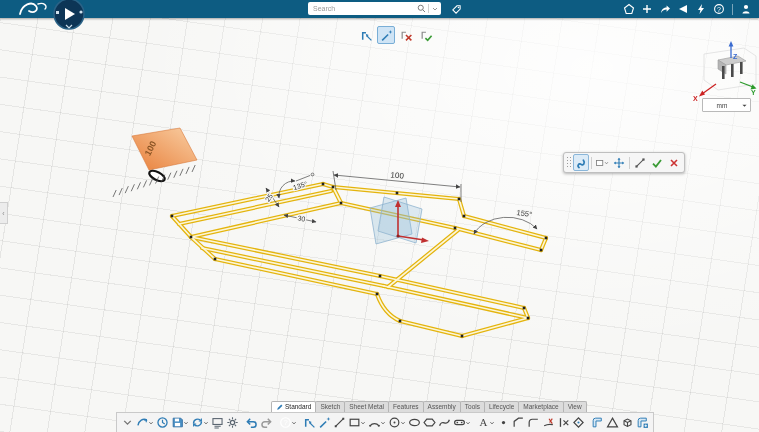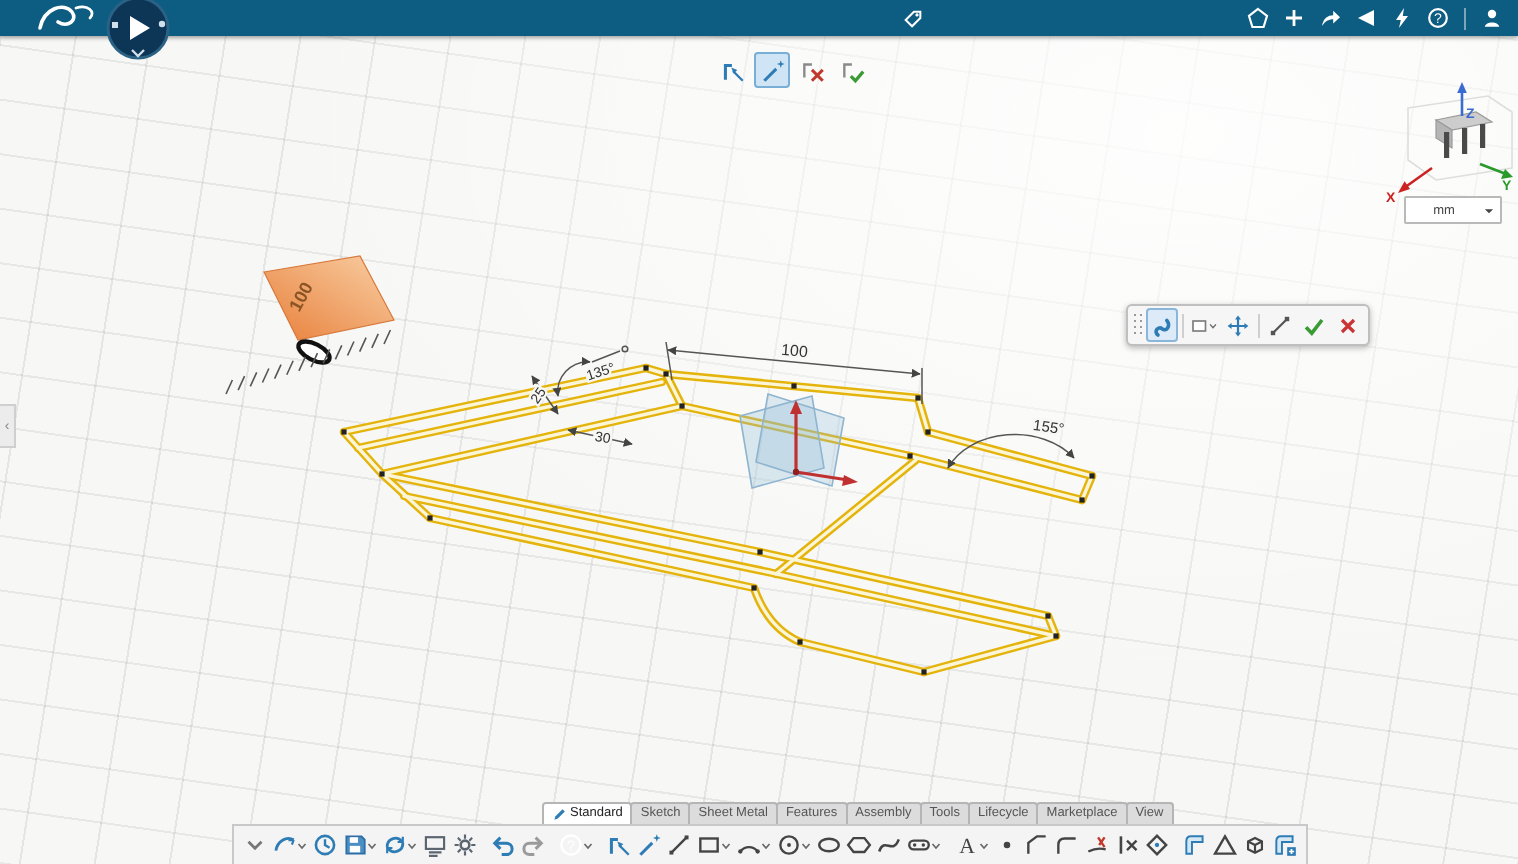--- a/index.html
+++ b/index.html
@@ -253,20 +253,31 @@
   </svg>
   <div class="brand">
     <span class="b">3DEXPERIENCE</span>
     <span>|</span>
     <span class="b">SOLIDWORKS</span>
     <span class="app">xSheetMetal</span>
     <svg width="8" height="8" viewBox="0 0 12 12">
       <path d="M3 4.5l3 3 3-3" fill="none" stroke="#fff" stroke-width="1.4"></path>
     </svg>
   </div>
+  <div class="searchbox">
+    <input type="text" placeholder="Search" style="">
+    <svg width="9" height="9" viewBox="0 0 12 12">
+      <circle cx="5" cy="5" r="3.4" fill="none" stroke="#777" stroke-width="1.3"></circle>
+      <line x1="7.6" y1="7.6" x2="10.6" y2="10.6" stroke="#777" stroke-width="1.3"></line>
+    </svg>
+    <div class="sdiv"></div>
+    <svg width="8" height="8" viewBox="0 0 12 12" style="margin-right:2px">
+      <path d="M3 4.5l3 3 3-3" fill="none" stroke="#888" stroke-width="1.3"></path>
+    </svg>
+  </div>
   <div class="tagbtn">
     <svg width="11" height="11" viewBox="0 0 12 12">
       <path d="M2 6.5 L6.5 2 H10 V5.5 L5.5 10 Z" fill="none" stroke="#fff" stroke-width="1.1"></path>
       <circle cx="8.2" cy="3.8" r="0.9" fill="#fff"></circle>
     </svg>
   </div>
   <div class="tb-right" id="tb-right">
       <div class="tb-ic">
         <svg class="ic" width="12" height="12" viewBox="0 0 12 12">
           <path d="M6 1.5 L10.5 5 8.8 10.5 H3.2 L1.5 5Z" fill="none" stroke="#fff" stroke-width="1.1"></path>

